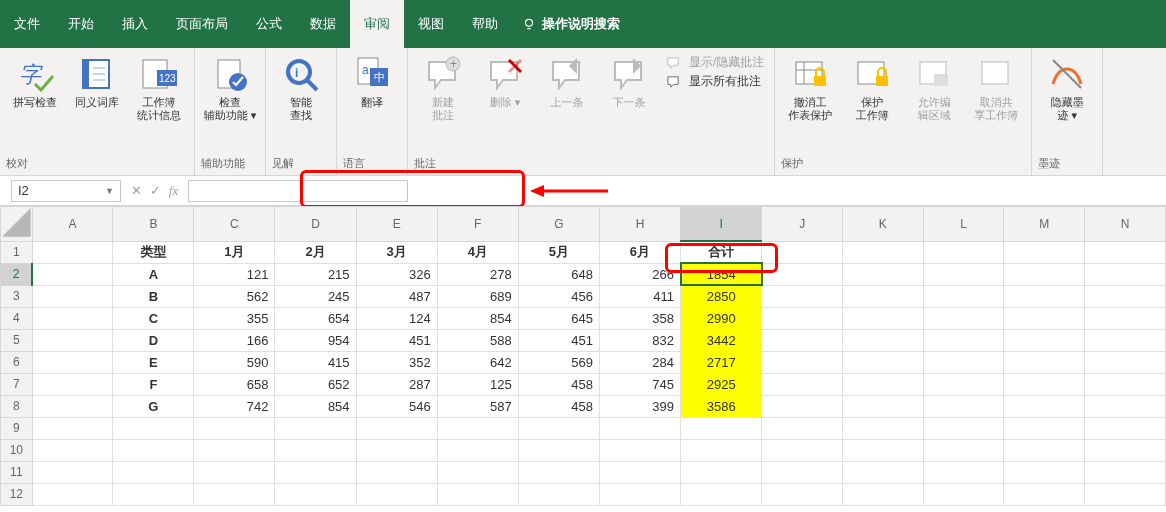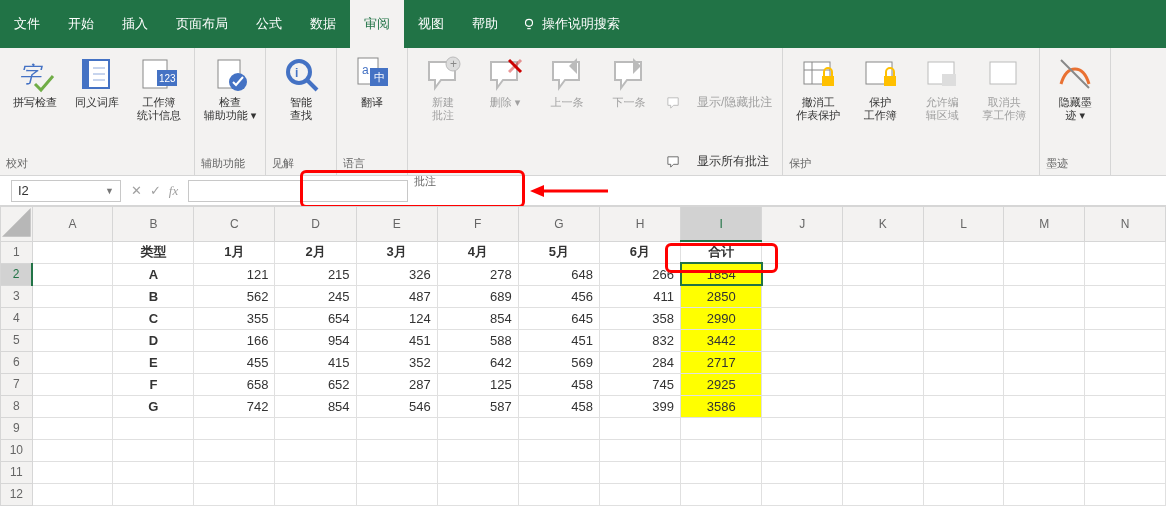--- a/index.html
+++ b/index.html
@@ -2,33 +2,33 @@
 <html><head>
 <meta charset="utf-8">
 <style>
   * { box-sizing: border-box; font-family: "Microsoft YaHei", "Segoe UI", sans-serif; }
   body { margin:0; background:#fff; width:1166px; height:512px; overflow:hidden; font-size:13px; color:#333; }
 
   
   .tabs { background:#217346; height:48px; display:flex; align-items:stretch; color:#fff; }
   .tab { padding:0 14px; display:flex; align-items:center; cursor:pointer; font-size:13px; }
   .tab.active { background:#f3f2f1; color:#217346; }
-  .tell-me { display:flex; align-items:center; margin-left:10px; color:#fff; }
+  .tell-me { display:flex; align-items:center; margin-left:10px; color:#fff;font-weight:bold; }
   .bulb { width:14px; height:14px; margin-right:6px; display:inline-block; }
 
   
   .ribbon { background:#f3f2f1; height:128px; border-bottom:1px solid #d6d6d6; display:flex; }
   .group { border-right:1px solid #d6d6d6; padding:4px 6px 2px 6px; display:flex; flex-direction:column; justify-content:space-between; }
   .group-body { display:flex; align-items:flex-start; gap:4px; flex:1; }
   .big-btn { width:58px; text-align:center; font-size:11px; line-height:13px; padding-top:2px; cursor:pointer; }
   .big-btn .icon { width:40px; height:40px; margin:0 auto 2px auto; display:block; }
   .big-btn.disabled { color:#a0a0a0; }
   .group-label { text-align:left; font-size:11px; color:#666; padding:2px 0; }
   .vlist { display:flex; flex-direction:column; gap:2px; font-size:12px; padding:2px 4px; }
-  .vlist-item { display:flex; align-items:center; gap:16px; white-space:nowrap; cursor:pointer;margin-top:40px; }
+  .vlist-item { display:flex; align-items:center; gap:8px; white-space:nowrap; cursor:pointer; }
   .vlist-item .micon { width:15px; height:15px; display:inline-block; }
   .vlist-item.disabled { color:#a0a0a0; }
 
   
   .formula-bar { height:30px; border-bottom:1px solid #d6d6d6; display:flex; align-items:center; position:relative; }
   .namebox { width:110px; height:22px; border:1px solid #c8c8c8; margin-left:11px; padding:0 6px; display:flex; align-items:center; justify-content:space-between; background:#fff; }
   .namebox .dd { color:#777; font-size:9px; }
   .fxbtns { display:flex; gap:8px; padding:0 10px; color:#a0a0a0; }
   .fx { font-style:italic; font-family: "Cambria Math", serif; }
   .fbox { flex:0 0 220px; height:22px; border:1px solid #c8c8c8; background:#fff; }
@@ -386,21 +386,21 @@
           <td class="cell"></td>
           <td class="cell"></td>
           <td class="cell"></td>
           <td class="cell"></td>
           <td class="cell"></td>
         </tr>
         <tr>
           <th class="rowhdr">6</th>
           <td class="cell"></td>
           <td class="cell lbl">E</td>
-          <td class="cell">455</td>
+          <td class="cell">590</td>
           <td class="cell">415</td>
           <td class="cell">352</td>
           <td class="cell">642</td>
           <td class="cell">569</td>
           <td class="cell">284</td>
           <td class="cell hl">2717</td>
           <td class="cell"></td>
           <td class="cell"></td>
           <td class="cell"></td>
           <td class="cell"></td>

